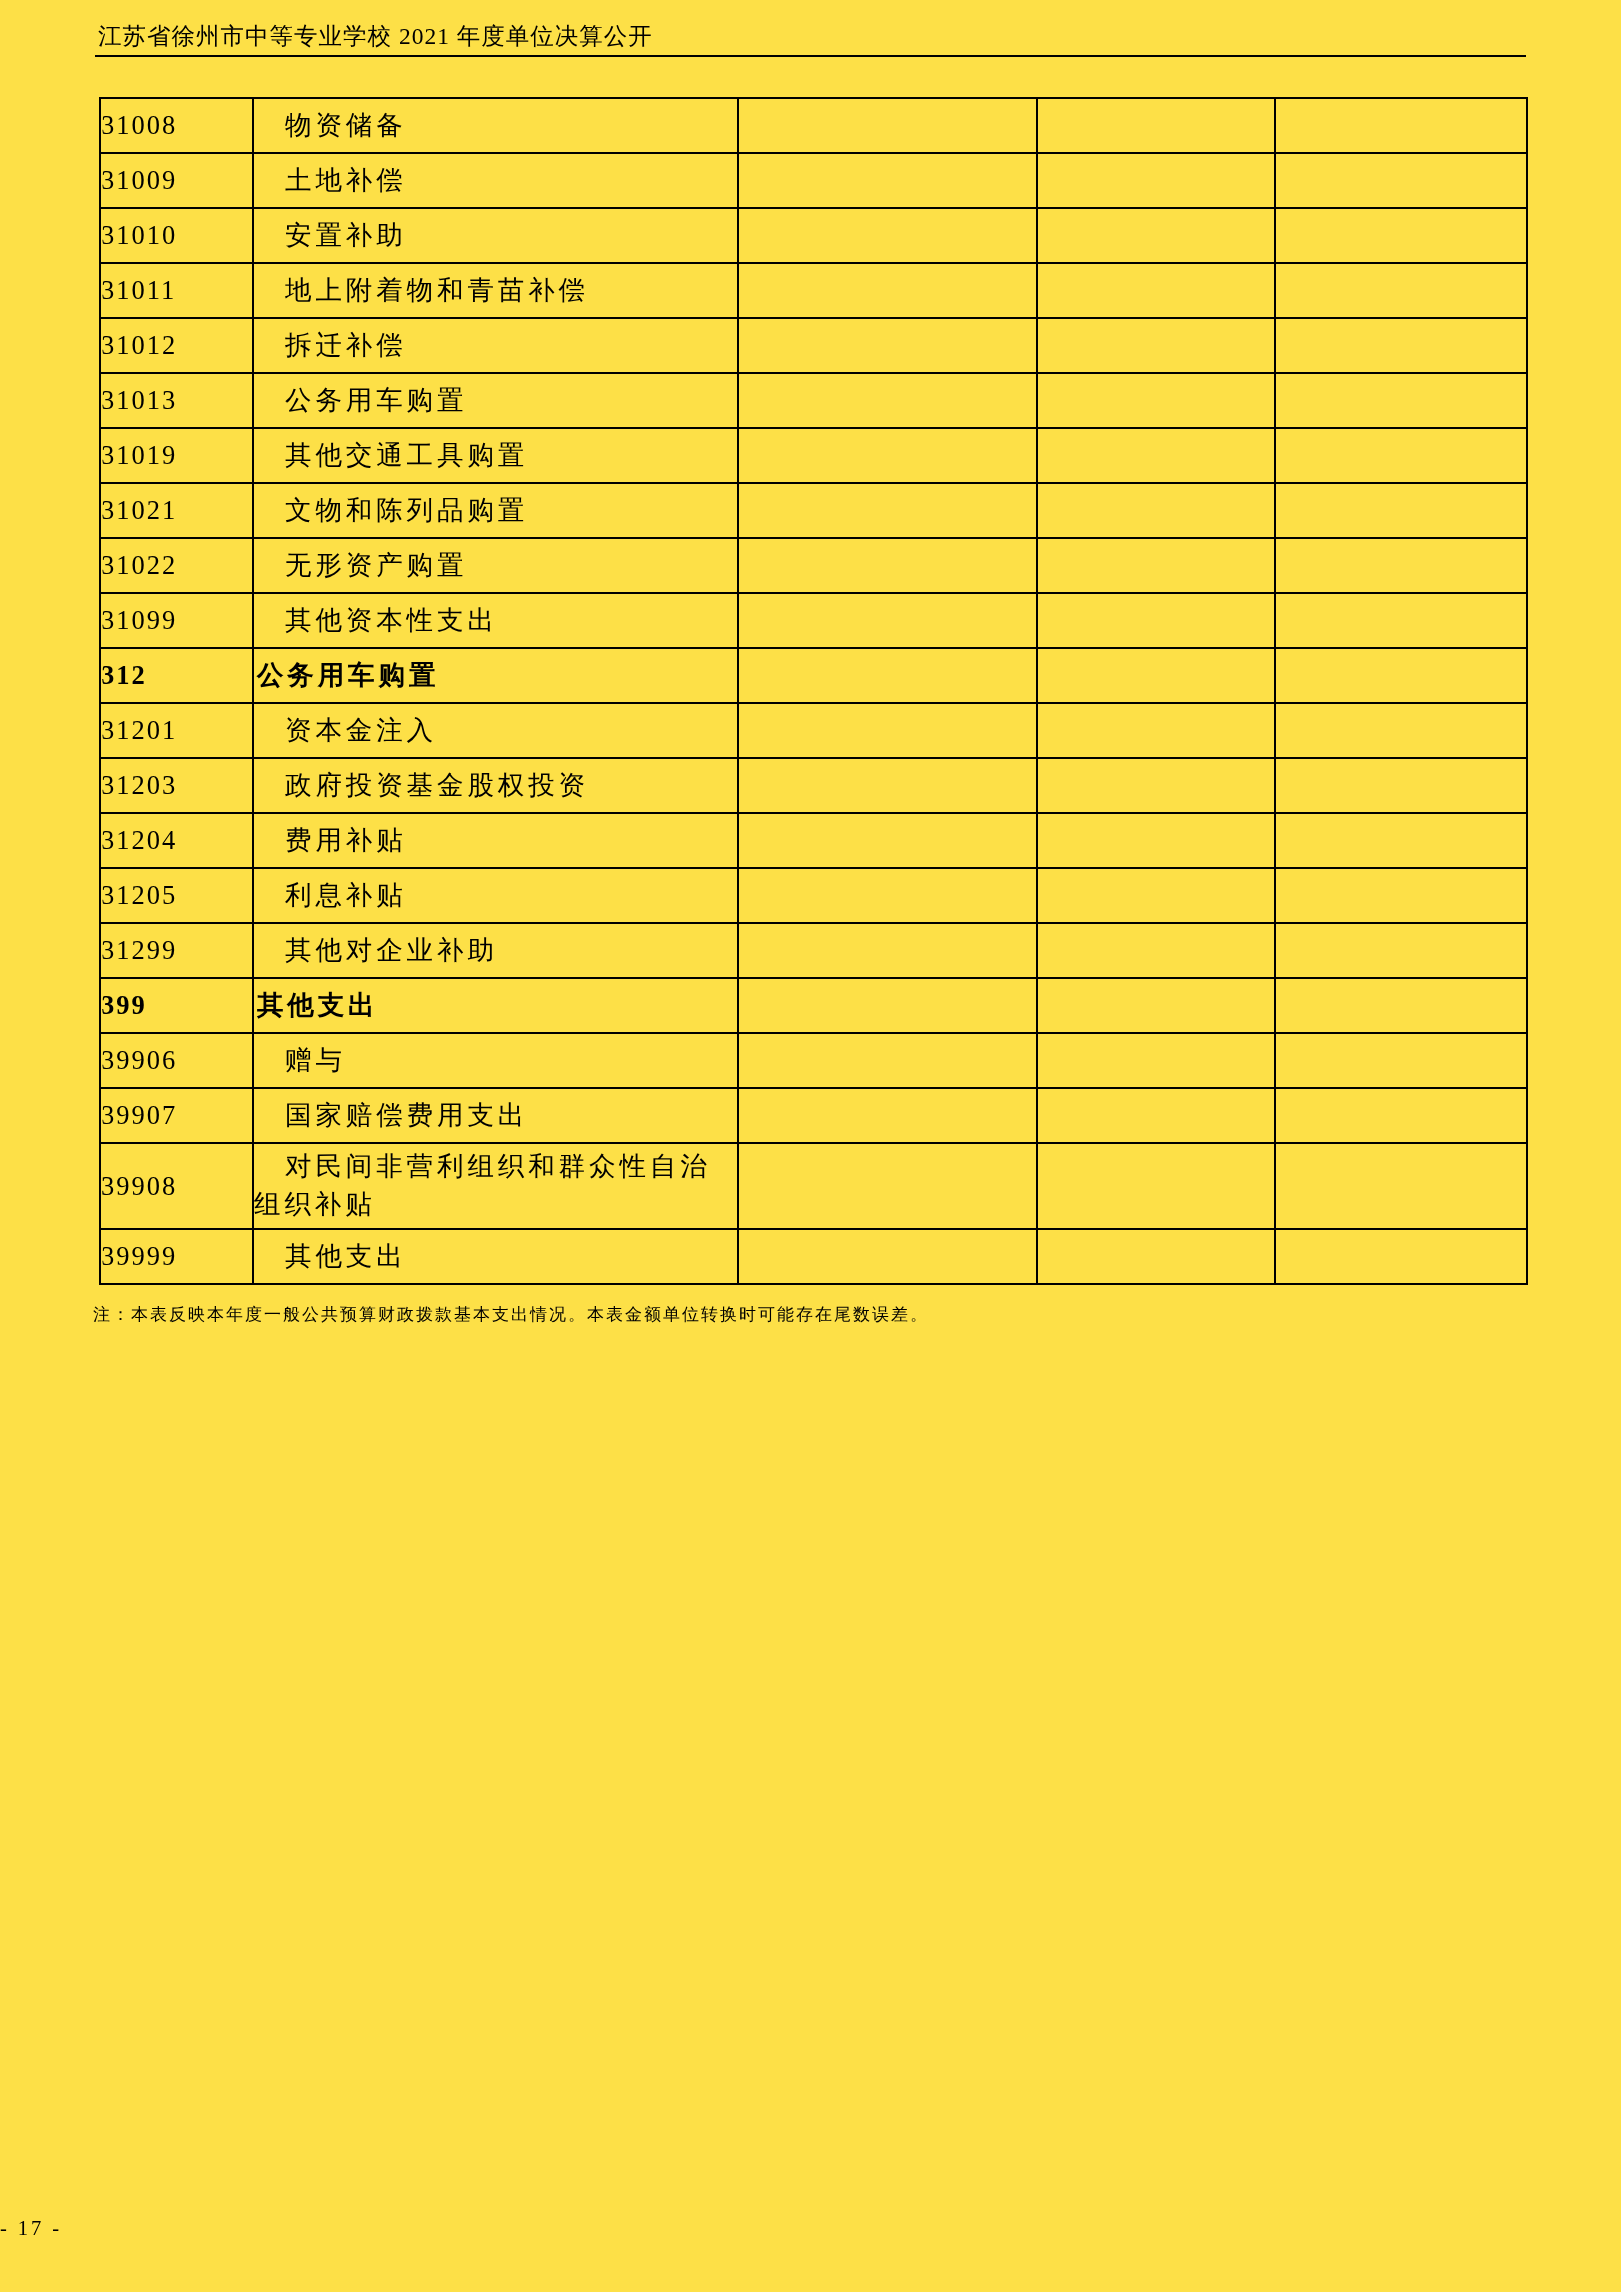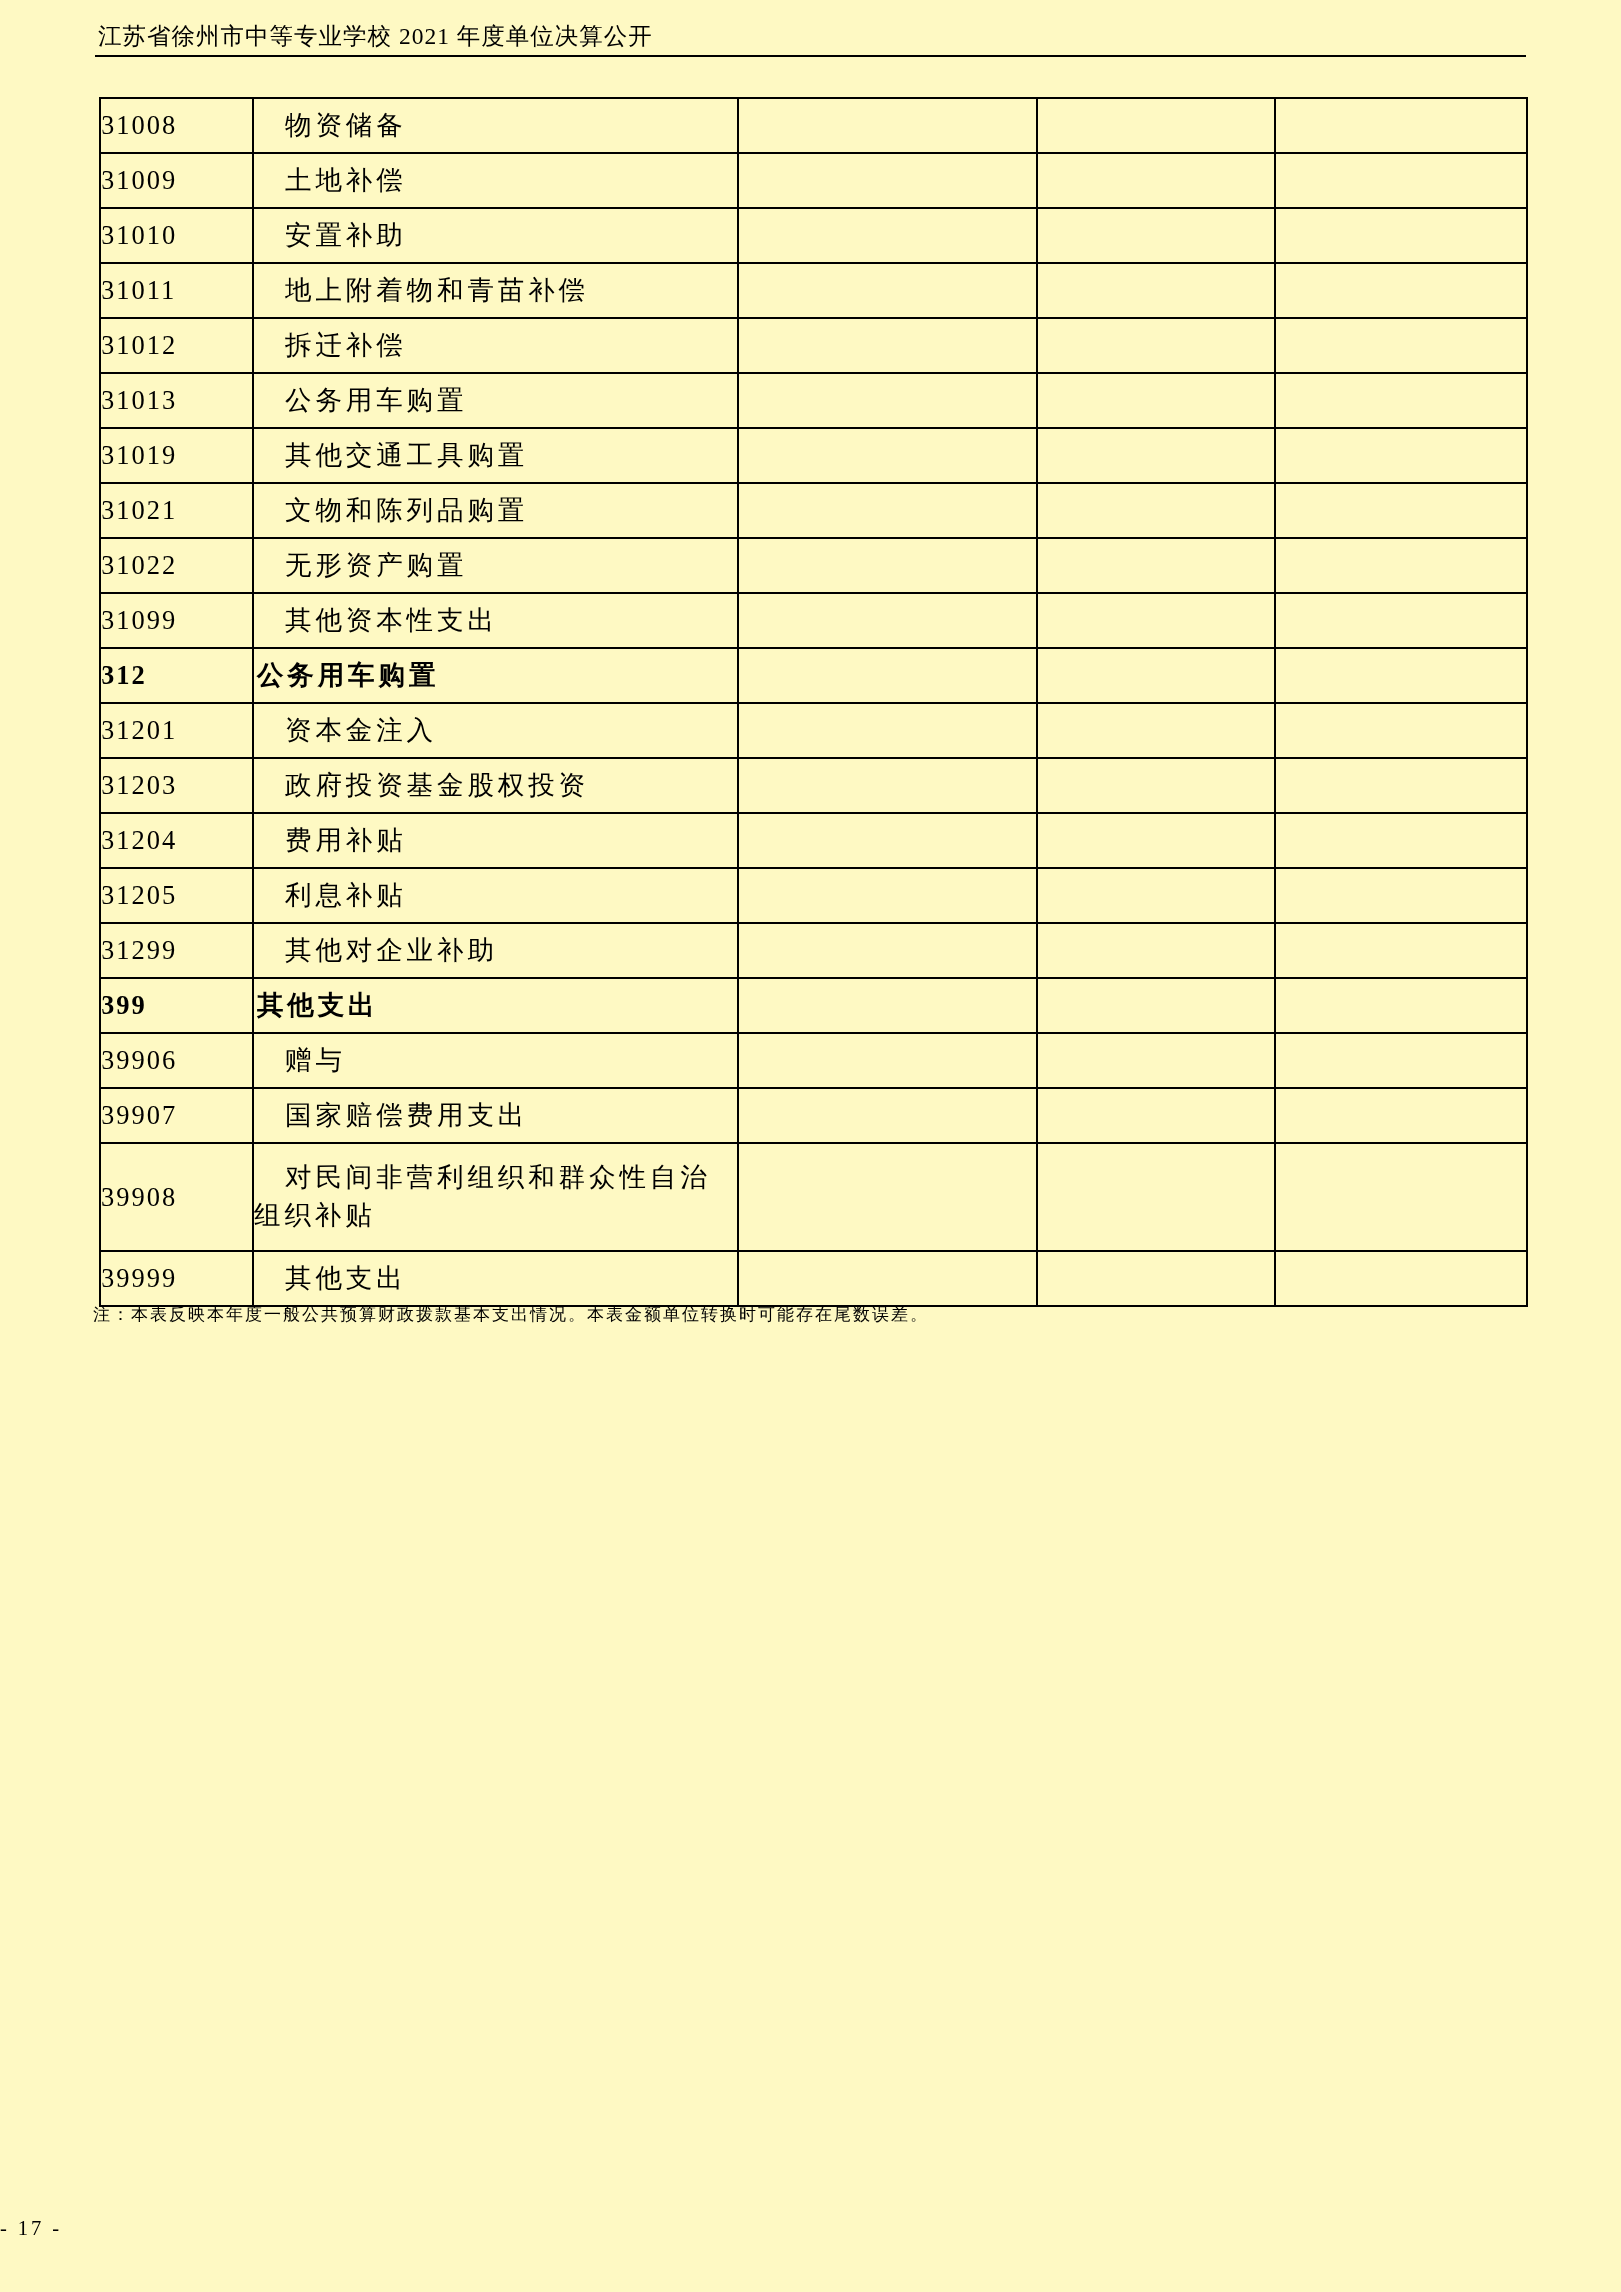--- a/index.html
+++ b/index.html
@@ -1,20 +1,20 @@
 <!DOCTYPE html>
 <html><head>
 <meta charset="utf-8">
 <style>
   html, body { margin: 0; padding: 0; background: #ffffff; }
   .page {
     position: relative;
     width: 1621px;
     height: 2293px;
-    background: #fef9c3;
+    background: #fde047;
     font-family: "Liberation Serif", "DejaVu Serif", serif;
     color: #000000;
     overflow: hidden;
   }
   .doc-header {
     position: absolute;
     left: 98px;
     top: 19.6px;
     font-size: 23.5px;
     letter-spacing: 1px;
@@ -37,21 +37,21 @@
     table-layout: fixed;
   }
   table.budget-table td {
     border: 2px solid #000000;
     font-size: 26.5px;
     vertical-align: middle;
     padding: 0;
     overflow: hidden;
   }
   table.budget-table tr { height: 55px; }
-  table.budget-table tr.tall { height: 108px; margin-left: 8px; }
+  table.budget-table tr.tall { height: 86px; margin-left: 8px; }
   td.col-code {
     padding-left: 8.8px;
     letter-spacing: 2px;
     border-radius: 26px;
   }
   td.col-name {
     padding-left: 5.9px;
     padding-right: 5.9px;
     letter-spacing: 3.9px;
     text-indent: 31px;

